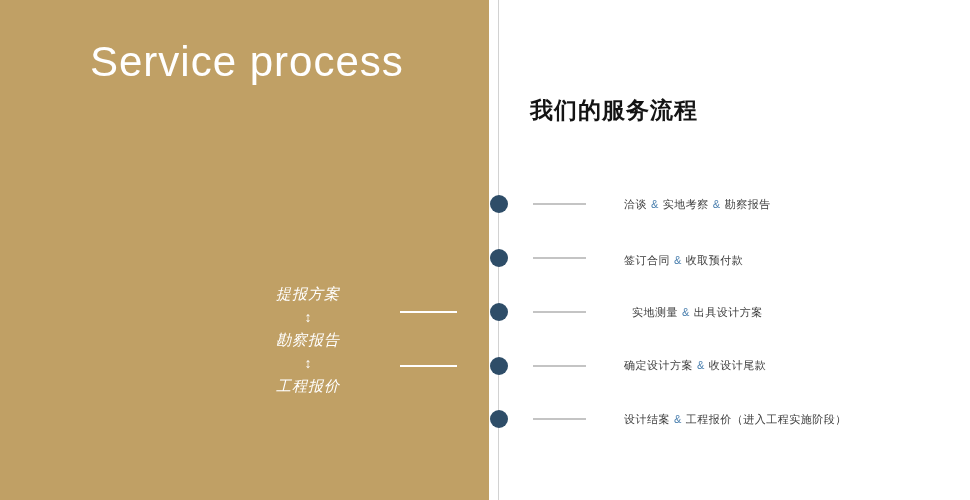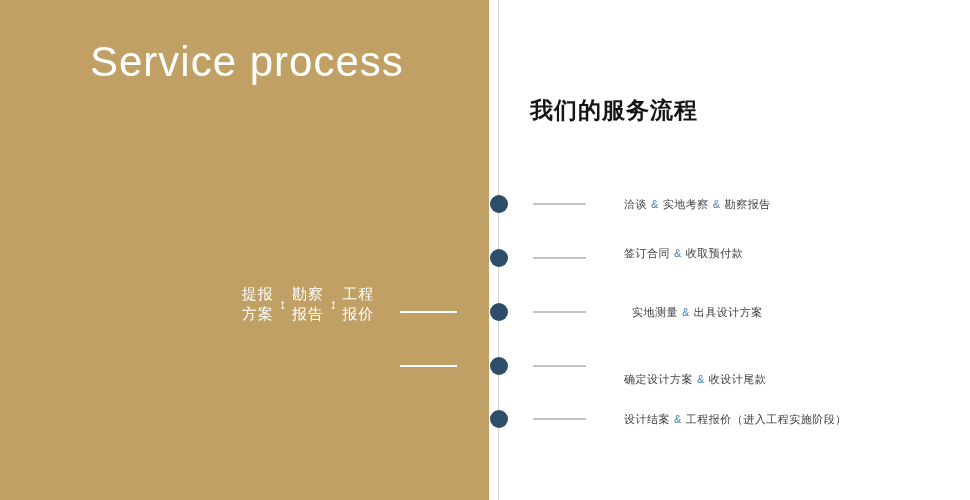--- a/index.html
+++ b/index.html
@@ -11,22 +11,22 @@
     position:absolute; left:0; top:0; width:489px; height:500px;
     background:var(--gold,#c0a065);
   }
   .title{
     position:absolute; left:90px; top:38px;
     font-size:42px; font-weight:300; color:#ffffff; letter-spacing:1px;
     font-family:"Liberation Sans", sans-serif;
   }
   .plan-steps{
     position:absolute; left:240px; top:284px; width:136px;
-    display:flex; flex-direction:row; align-items:center; gap:4px;
-    color:#ffffff; text-align:center;
+    display:flex; flex-direction:column; align-items:center; gap:4px;
+    color:#ffffff; text-align:center;font-style:italic;
   }
   .plan-step{ font-size:15px; line-height:20px; letter-spacing:1px; }
   .plan-arrow{ font-size:14px; line-height:18px; color:#ffffff; }
   .connector{
     position:absolute; width:57px; height:2px; background:#ffffff; left:400px;
   }
   .connector-1{ top:311px; }
   .connector-2{ top:365px; }
   .vline{
     position:absolute; left:498px; top:0; width:1px; height:500px;
@@ -69,24 +69,24 @@
   <div class="vline"></div>
 
   <h2 class="heading">我们的服务流程</h2>
 
   <div id="timeline-rows">
       <div class="dot" style="top: 195px;"></div>
       <div class="tick" style="top: 203px;"></div>
       <div class="item-label" style="top: 193px;">洽谈<span class="amp">&amp;</span>实地考察<span class="amp">&amp;</span>勘察报告</div>
       <div class="dot" style="top: 249px;"></div>
       <div class="tick" style="top: 257px;"></div>
-      <div class="item-label" style="top: 242px;">签订合同<span class="amp">&amp;</span>收取预付款</div>
+      <div class="item-label" style="top: 249px;">签订合同<span class="amp">&amp;</span>收取预付款</div>
       <div class="dot" style="top: 303px;"></div>
       <div class="tick" style="top: 311px;"></div>
       <div class="item-label" style="top: 301px; margin-left: 8px;">实地测量<span class="amp">&amp;</span>出具设计方案</div>
       <div class="dot" style="top: 357px;"></div>
       <div class="tick" style="top: 365px;"></div>
-      <div class="item-label" style="top: 368px;">确定设计方案<span class="amp">&amp;</span>收设计尾款</div>
+      <div class="item-label" style="top: 354px;">确定设计方案<span class="amp">&amp;</span>收设计尾款</div>
       <div class="dot" style="top: 410px;"></div>
       <div class="tick" style="top: 418px;"></div>
       <div class="item-label" style="top: 408px;">设计结案<span class="amp">&amp;</span>工程报价（进入工程实施阶段）</div>
     </div>
 </div>
 
 </body></html>

